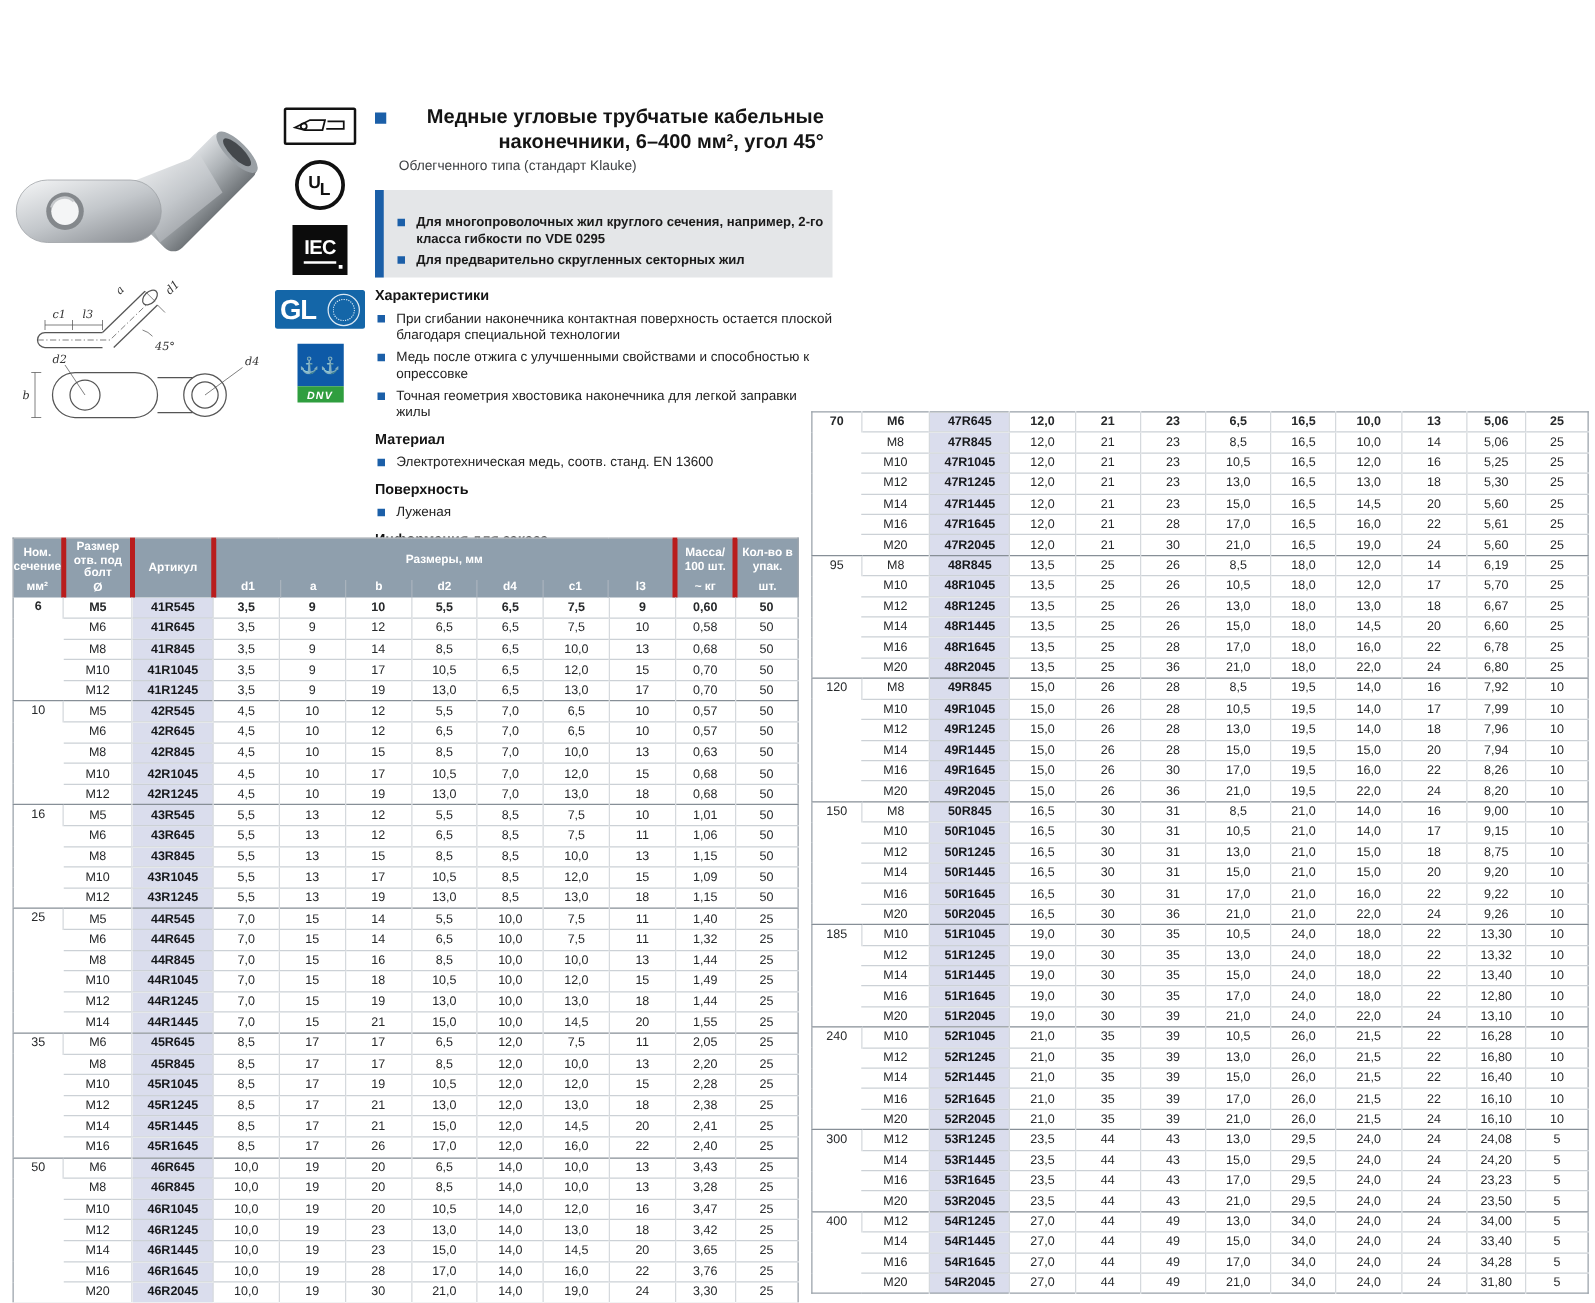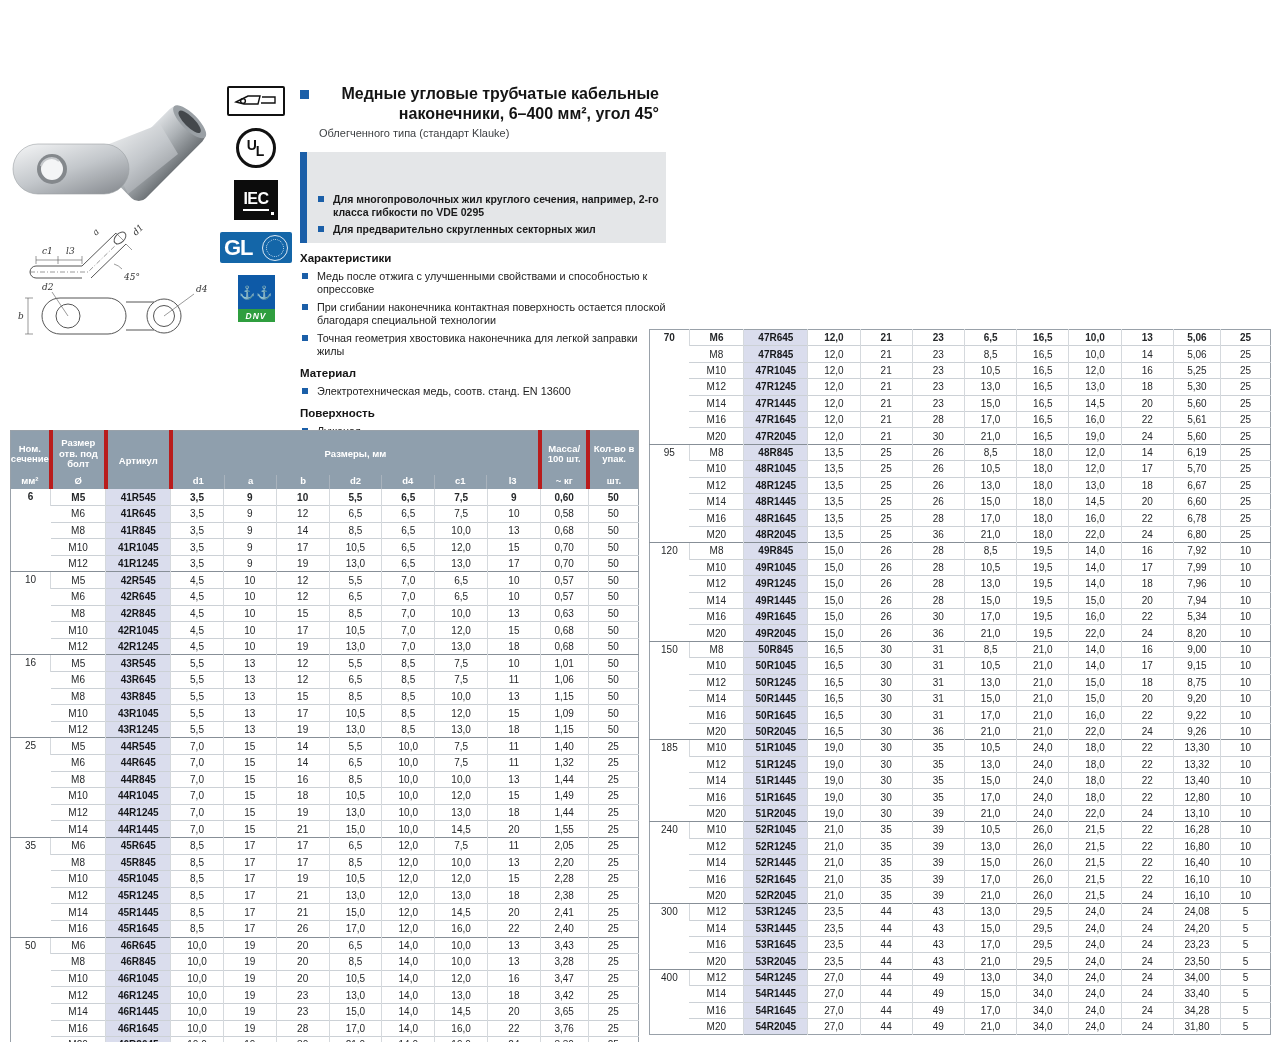--- a/index.html
+++ b/index.html
@@ -41,34 +41,34 @@
              font-size:8.5px;display:flex;align-items:center;justify-content:center;letter-spacing:1px;}
   
   .desc{position:absolute;left:300px;top:84px;width:366px;}
   .sq{width:9px;height:9px;background:#1b5fa8;margin:6px 10px 0 0;flex:none;}
   .sq2{width:6px;height:6px;background:#1b5fa8;margin:3px 9px 0 0;flex:none;}
   .prod-title{display:flex;}
   .prod-title-text{font-size:16px;font-weight:bold;color:#141414;line-height:20px;width:340px;text-align:right;}
   .prod-sub{margin:3px 0 13px 19px;font-size:11px;color:#3c3f42;}
   .highlight{display:flex;background:#e4e6e8;margin-bottom:8px;}
   .hbar{width:7px;background:#1b5fa8;flex:none;}
-  .hcontent{padding:20px 6px 7px 11px;margin-top:21px;}
+  .hcontent{padding:20px 6px 7px 11px;}
   .hbullet{display:flex;font-size:10.5px;font-weight:bold;line-height:12.5px;margin-bottom:5px;color:#1a1a1a;}
   .hbullet:last-child{margin-bottom:0;}
   .sec-head{font-size:11.5px;font-weight:bold;color:#141414;margin:9px 0 6px 0;}
   .bullet{display:flex;font-size:10.8px;line-height:13px;margin:0 0 5px 2px;color:#222;}
   
   table.tbl{border-collapse:collapse;table-layout:fixed;position:absolute;background:#fff;
             border:1px solid #99a1a9;}
   .tbl-left{left:10px;top:430px;width:629px;}
   .tbl-right{left:649px;top:329px;width:622px;}
   .tbl thead th{background:#8f9fad;color:#fff;font-weight:bold;font-size:9.5px;padding:0;
                 vertical-align:top;border-left:4px solid #b91c1c;}
   .tbl thead th:first-child{border-left:none;}
-  .hcell{display:flex;flex-direction:column;height:58px;}
+  .hcell{display:flex;flex-direction:column;height:47px;}
   .ht{flex:1;display:flex;align-items:center;justify-content:center;white-space:pre-line;
       line-height:10.5px;text-align:center;padding-top:2px;}
   .hu{height:14px;line-height:12px;}
   .subrow{display:flex;height:14px;}
   .subrow span{flex:1;line-height:12px;border-left:1px solid #a9b3bd;}
   .subrow span:first-child{border-left:none;}
   .tbl td{text-align:center;font-size:10px;color:#26282a;border-top:1px solid #ccd1d6;
           border-left:1px solid #d5d9dd;padding:0;white-space:nowrap;overflow:hidden;}
   .tbl td:first-child{border-left:none;}
   .tbl tbody tr.gs td{border-top:1px solid #878f97;}
@@ -190,25 +190,25 @@
           <div class="hbullet">
             <span class="sq2"></span>
             <span>Для предварительно скругленных секторных жил</span>
           </div>
         </div>
     </div>
     <div id="desc-sections">
         <div class="sec-head">Характеристики</div>
         <div class="bullet">
           <span class="sq2"></span>
-          <span>Медь после отжига с улучшенными свойствами и способностью к опрессовке</span>
+          <span>При сгибании наконечника контактная поверхность остается плоской благодаря специальной технологии</span>
         </div>
         <div class="bullet">
           <span class="sq2"></span>
-          <span>При сгибании наконечника контактная поверхность остается плоской благодаря специальной технологии</span>
+          <span>Медь после отжига с улучшенными свойствами и способностью к опрессовке</span>
         </div>
         <div class="bullet">
           <span class="sq2"></span>
           <span>Точная геометрия хвостовика наконечника для легкой заправки жилы</span>
         </div>
         <div class="sec-head">Материал</div>
         <div class="bullet">
           <span class="sq2"></span>
           <span>Электротехническая медь, соотв. станд. EN 13600</span>
         </div>
@@ -987,21 +987,21 @@
         <tr>
           <td class="c-size">M16</td>
           <td class="c-art">49R1645</td>
           <td class="c-dim">15,0</td>
           <td class="c-dim">26</td>
           <td class="c-dim">30</td>
           <td class="c-dim">17,0</td>
           <td class="c-dim">19,5</td>
           <td class="c-dim">16,0</td>
           <td class="c-dim">22</td>
-          <td class="c-mass">5,34</td>
+          <td class="c-mass">8,26</td>
           <td class="c-qty">10</td>
         </tr>
         <tr>
           <td class="c-size">M20</td>
           <td class="c-art">49R2045</td>
           <td class="c-dim">15,0</td>
           <td class="c-dim">26</td>
           <td class="c-dim">36</td>
           <td class="c-dim">21,0</td>
           <td class="c-dim">19,5</td>

